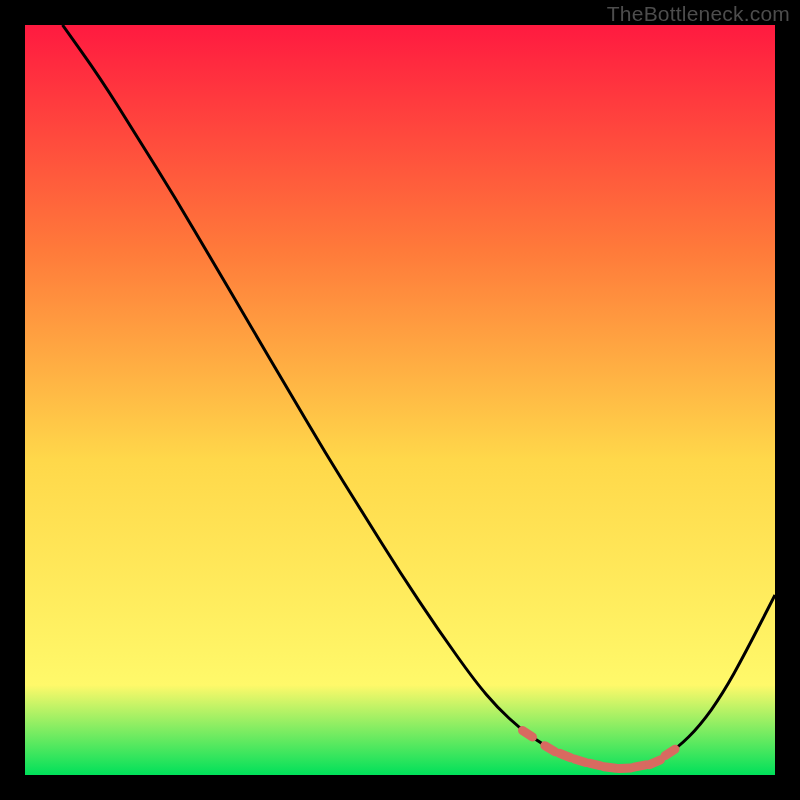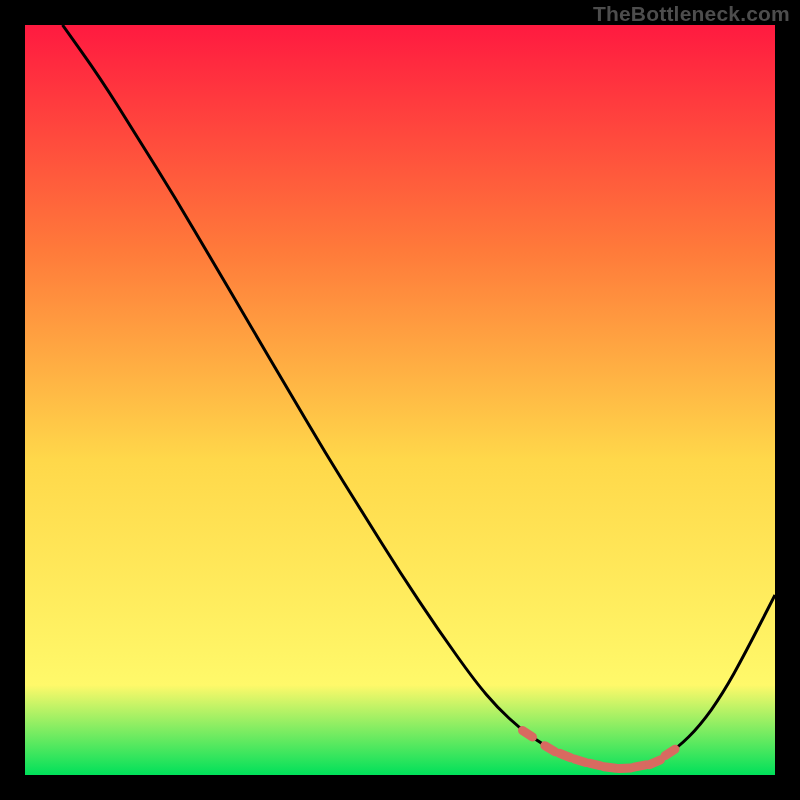--- a/index.html
+++ b/index.html
@@ -16,21 +16,21 @@
     width: 800px;
     height: 800px;
     background: #000;
   }
   .watermark {
     position: absolute;
     top: 2px;
     right: 10px;
     color: #4d4d4d;
     font-size: 21px;
-    font-weight: 700;
+    font-weight: 400;
     letter-spacing: 0.2px;
   }
   .plot {
     position: absolute;
     left: 25px;
     top: 25px;
     width: 750px;
     height: 750px;
   }
   .plot svg {

